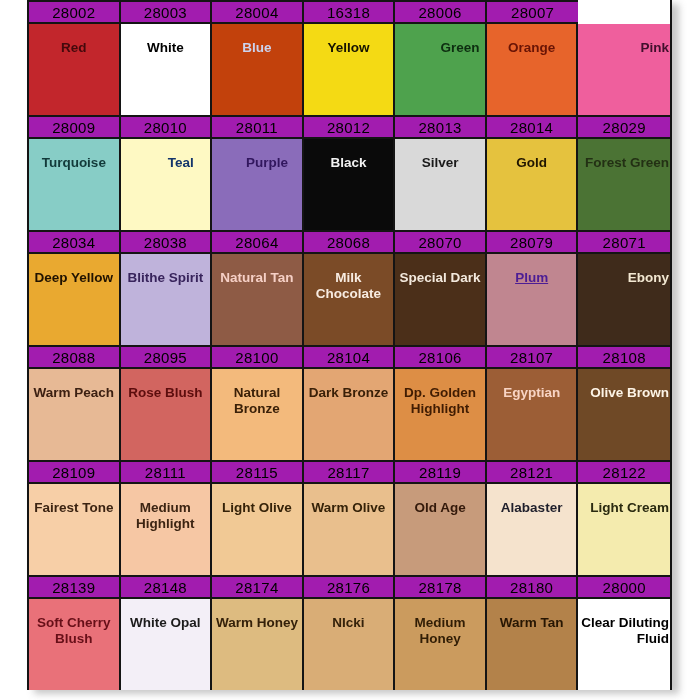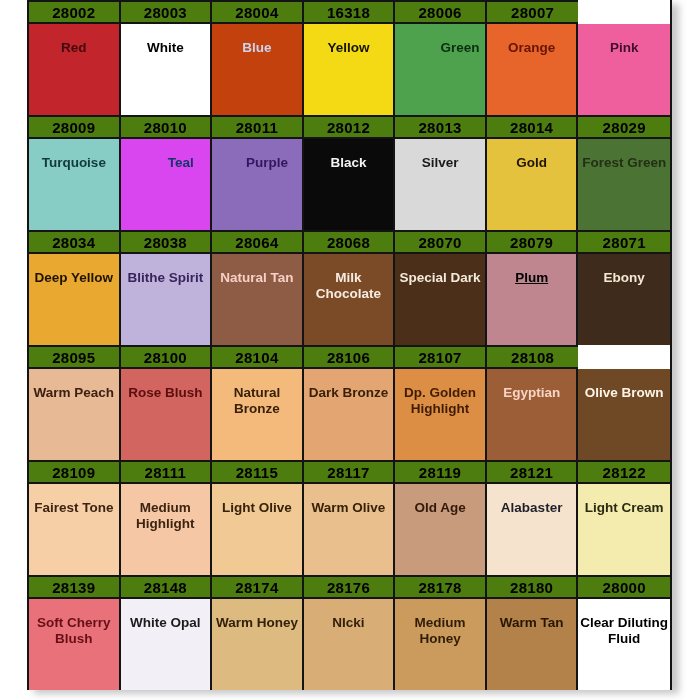--- a/index.html
+++ b/index.html
@@ -27,42 +27,42 @@
   .header-row {
     display: grid;
     grid-template-columns: repeat(7, 1fr);
     height: 24px;
   }
   .header-cell {
     box-sizing: border-box;
     border-top: 2px solid #141414;
     border-bottom: 2px solid #141414;
     border-right: 2px solid #141414;
-    background: #4d7c0f;
+    background: #a21caf;
     display: flex;
     align-items: center;
     justify-content: center;
-    font-weight: bold;
+    font-weight: normal;
     font-size: 15px;
     color: #000000;
     letter-spacing: 0.3px;
   }
   .header-cell:last-child { border-right: none; }
   .swatch-row {
     display: grid;
     grid-template-columns: repeat(7, 1fr);
     height: 91px;
   }
   .swatch-cell {
     box-sizing: border-box;
     border-right: 2px solid #141414;
     text-align: center;
     padding: 16px 1px 0 1px;
   }
-  .swatch-cell:last-child { border-right: none; }
+  .swatch-cell:last-child { border-right: none; text-align: right; }
   .swatch-label {
     display: block;
     font-weight: bold;
     font-size: 13.5px;
     line-height: 1.15;
   }
 </style>
 </head>
 <body>
 
@@ -127,21 +127,21 @@
 
   <div class="header-cell">28014</div>
 
   <div class="header-cell">28029</div>
 </div>
     <div class="swatch-row">
   <div class="swatch-cell" style="background: rgb(135, 205, 198);">
     <span class="swatch-label" style="color: rgb(18, 58, 58);">Turquoise</span>
   </div>
 
-  <div class="swatch-cell" style="background: #d946ef; padding-left: 32px;">
+  <div class="swatch-cell" style="background: #fef9c3; padding-left: 32px;">
     <span class="swatch-label" style="color: rgb(19, 53, 107);">Teal</span>
   </div>
 
   <div class="swatch-cell" style="background: rgb(138, 108, 186);">
     <span class="swatch-label" style="color: rgb(50, 23, 94); margin-left: 20px;">Purple</span>
   </div>
 
   <div class="swatch-cell" style="background: rgb(10, 10, 10);">
     <span class="swatch-label" style="color: rgb(242, 242, 242);">Black</span>
   </div>
@@ -191,31 +191,32 @@
 
   <div class="swatch-cell" style="background: rgb(123, 75, 39);">
     <span class="swatch-label" style="color: rgb(248, 236, 226);">Milk Chocolate</span>
   </div>
 
   <div class="swatch-cell" style="background: rgb(75, 47, 25); text-align: center;">
     <span class="swatch-label" style="color: rgb(243, 233, 221);">Special Dark</span>
   </div>
 
   <div class="swatch-cell" style="background: rgb(192, 134, 144);">
-    <span class="swatch-label" style="color: #000000; text-decoration: underline;">Plum</span>
+    <span class="swatch-label" style="color: #4c1d95; text-decoration: underline;">Plum</span>
   </div>
 
   <div class="swatch-cell" style="background: rgb(63, 43, 27);">
     <span class="swatch-label" style="color: rgb(243, 232, 210);">Ebony</span>
   </div>
 </div>
   </div>
 
   <div class="group">
     <div class="header-row">
+  <div class="header-cell">28088</div>
 
   <div class="header-cell">28095</div>
 
   <div class="header-cell">28100</div>
 
   <div class="header-cell">28104</div>
 
   <div class="header-cell">28106</div>
 
   <div class="header-cell">28107</div>

